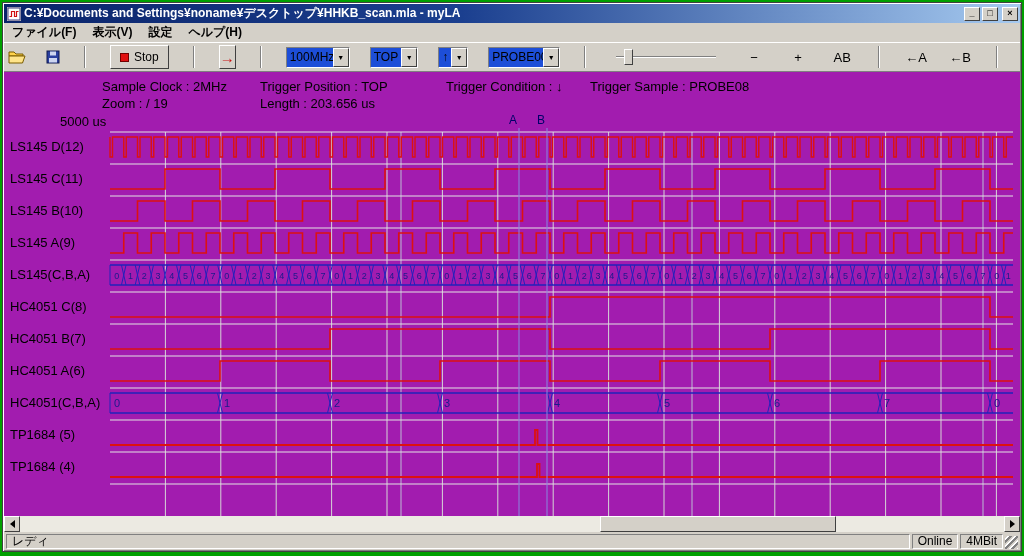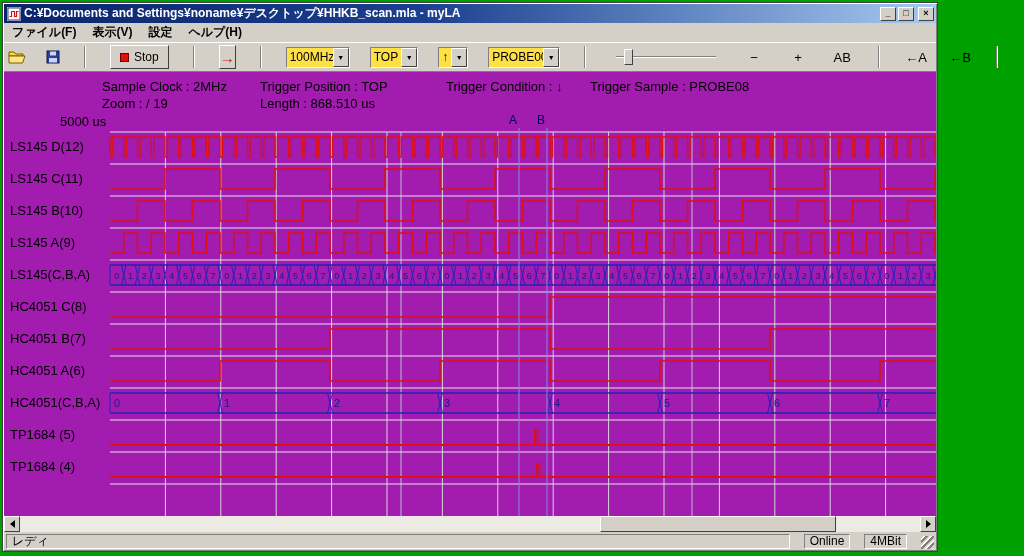--- a/index.html
+++ b/index.html
@@ -4,21 +4,21 @@
 <style>
   * { box-sizing: border-box; }
   html,body { margin:0; padding:0; }
   body {
     width:1024px; height:556px; position:relative;
     background:#00a000;
     font-family:"Liberation Sans", sans-serif;
     overflow:hidden;
   }
   .window {
-    position:absolute; left:2px; top:2px; width:936px; height:550px;
+    position:absolute; left:2px; top:2px; width:1020px; height:550px;
     background:#d4d0c8;
     border:1px solid #404040;
     box-shadow: inset 1px 1px 0 #ffffff, inset -1px -1px 0 #808080;
   }
   
   .titlebar {
     position:absolute; left:1px; right:1px; top:1px; height:19px;
     background:linear-gradient(90deg,#0a246a 0%,#1b3f8f 45%,#a6caf0 100%);
     display:flex; align-items:center; padding:0 2px;
   }
@@ -48,21 +48,21 @@
     display:flex; align-items:center; padding:0 4px; gap:20px;
     font-size:12px; color:#000;
   }
   .tb-icon-btn { width:24px; height:24px; display:flex; align-items:center; justify-content:center; }
   .sep { width:0; height:22px; border-left:1px solid #808080; border-right:1px solid #ffffff; margin:0 4px; flex:0 0 auto; }
   .raised { background:#d4d0c8; border:1px solid; border-color:#ffffff #404040 #404040 #ffffff; }
   .stop-btn { display:flex; align-items:center; gap:5px; height:24px; padding:0 9px; }
   .stop-square { width:9px; height:9px; background:#e01010; border:1px solid #700000; }
   .run-btn { width:26px; height:24px; display:flex; align-items:center; justify-content:center;
              color:#cc1111; font-weight:bold; font-size:15px; }
-  .combo { display:flex; height:21px; background:#fde047;
+  .combo { display:flex; height:21px; background:#1d4ed8;
            border:1px solid; border-color:#808080 #ffffff #ffffff #808080; }
   .combo-value { flex:1; padding:2px 3px; font-size:12px; white-space:nowrap; overflow:hidden; }
   .combo-btn { width:16px; background:#d4d0c8; border:1px solid;
                border-color:#ffffff #404040 #404040 #ffffff;
                display:flex; align-items:center; justify-content:center; font-size:7px; }
   .slider { position:relative; width:100px; height:24px; margin:0 6px; flex:0 0 auto; }
   .slider-track { position:absolute; left:0; right:0; top:11px; height:2px;
                   background:#808080; border-bottom:1px solid #ffffff; }
   .slider-handle { position:absolute; left:8px; top:4px; width:9px; height:16px;
                    background:#d4d0c8; border:1px solid; border-color:#ffffff #404040 #404040 #ffffff; }
@@ -86,21 +86,21 @@
                 display:flex; align-items:center; justify-content:center; }
   .scroll-btn.left { left:0; } .scroll-btn.right { right:0; }
   .tri-left  { width:0; height:0; border:4px solid transparent; border-right:5px solid #000; margin-left:-4px; }
   .tri-right { width:0; height:0; border:4px solid transparent; border-left:5px solid #000; margin-right:-4px; }
   .thumb { position:absolute; top:0; left:596px; width:236px; height:16px;
            background:#d4d0c8; border:1px solid;
            border-color:#ffffff #404040 #404040 #ffffff; }
   
   .statusbar {
     position:absolute; left:1px; right:1px; bottom:1px; height:18px;
-    background:#d4d0c8; display:flex; align-items:center; gap:14px;
+    background:#d4d0c8; display:flex; align-items:center; gap:2px;
     padding:1px 2px; font-size:12px; color:#000;
   }
   .panel { height:15px; padding:0 5px; display:flex; align-items:center;
            border:1px solid; border-color:#808080 #ffffff #ffffff #808080;
            white-space:nowrap; }
   .panel-ready { flex:1; }
   .grip { width:13px; height:13px; align-self:flex-end; flex:0 0 auto;
           background:repeating-linear-gradient(135deg,
             #d4d0c8 0 2px, #ffffff 2px 3px, #808080 3px 5px); }
 </style>
@@ -183,21 +183,21 @@
     <div class="sep"></div>
     <div class="flat-btn">→T</div>
   </div>
 
   <div class="main">
     <div class="info" style="left:98px;top:7px">Sample Clock : 2MHz</div>
     <div class="info" style="left:256px;top:7px">Trigger Position : TOP</div>
     <div class="info" style="left:442px;top:7px">Trigger Condition : ↓</div>
     <div class="info" style="left:586px;top:7px">Trigger Sample : PROBE08</div>
     <div class="info" style="left:98px;top:24px">Zoom : /  19</div>
-    <div class="info" style="left:256px;top:24px">Length : 868.510 us</div>
+    <div class="info" style="left:256px;top:24px">Length : 203.656 us</div>
     <div class="info" style="left:56px;top:42px">5000 us</div>
     <svg id="wave-svg" width="1018" height="447">
         <line x1="161.4" y1="60" x2="161.4" y2="444" stroke="#d6d6d6" stroke-width="1"></line>
         <line x1="216.8" y1="60" x2="216.8" y2="444" stroke="#d6d6d6" stroke-width="1"></line>
         <line x1="272.2" y1="60" x2="272.2" y2="444" stroke="#d6d6d6" stroke-width="1"></line>
         <line x1="327.59999999999997" y1="60" x2="327.59999999999997" y2="444" stroke="#d6d6d6" stroke-width="1"></line>
         <line x1="382.99999999999994" y1="60" x2="382.99999999999994" y2="444" stroke="#d6d6d6" stroke-width="1"></line>
         <line x1="438.3999999999999" y1="60" x2="438.3999999999999" y2="444" stroke="#d6d6d6" stroke-width="1"></line>
         <line x1="493.7999999999999" y1="60" x2="493.7999999999999" y2="444" stroke="#d6d6d6" stroke-width="1"></line>
         <line x1="549.1999999999999" y1="60" x2="549.1999999999999" y2="444" stroke="#d6d6d6" stroke-width="1"></line>

